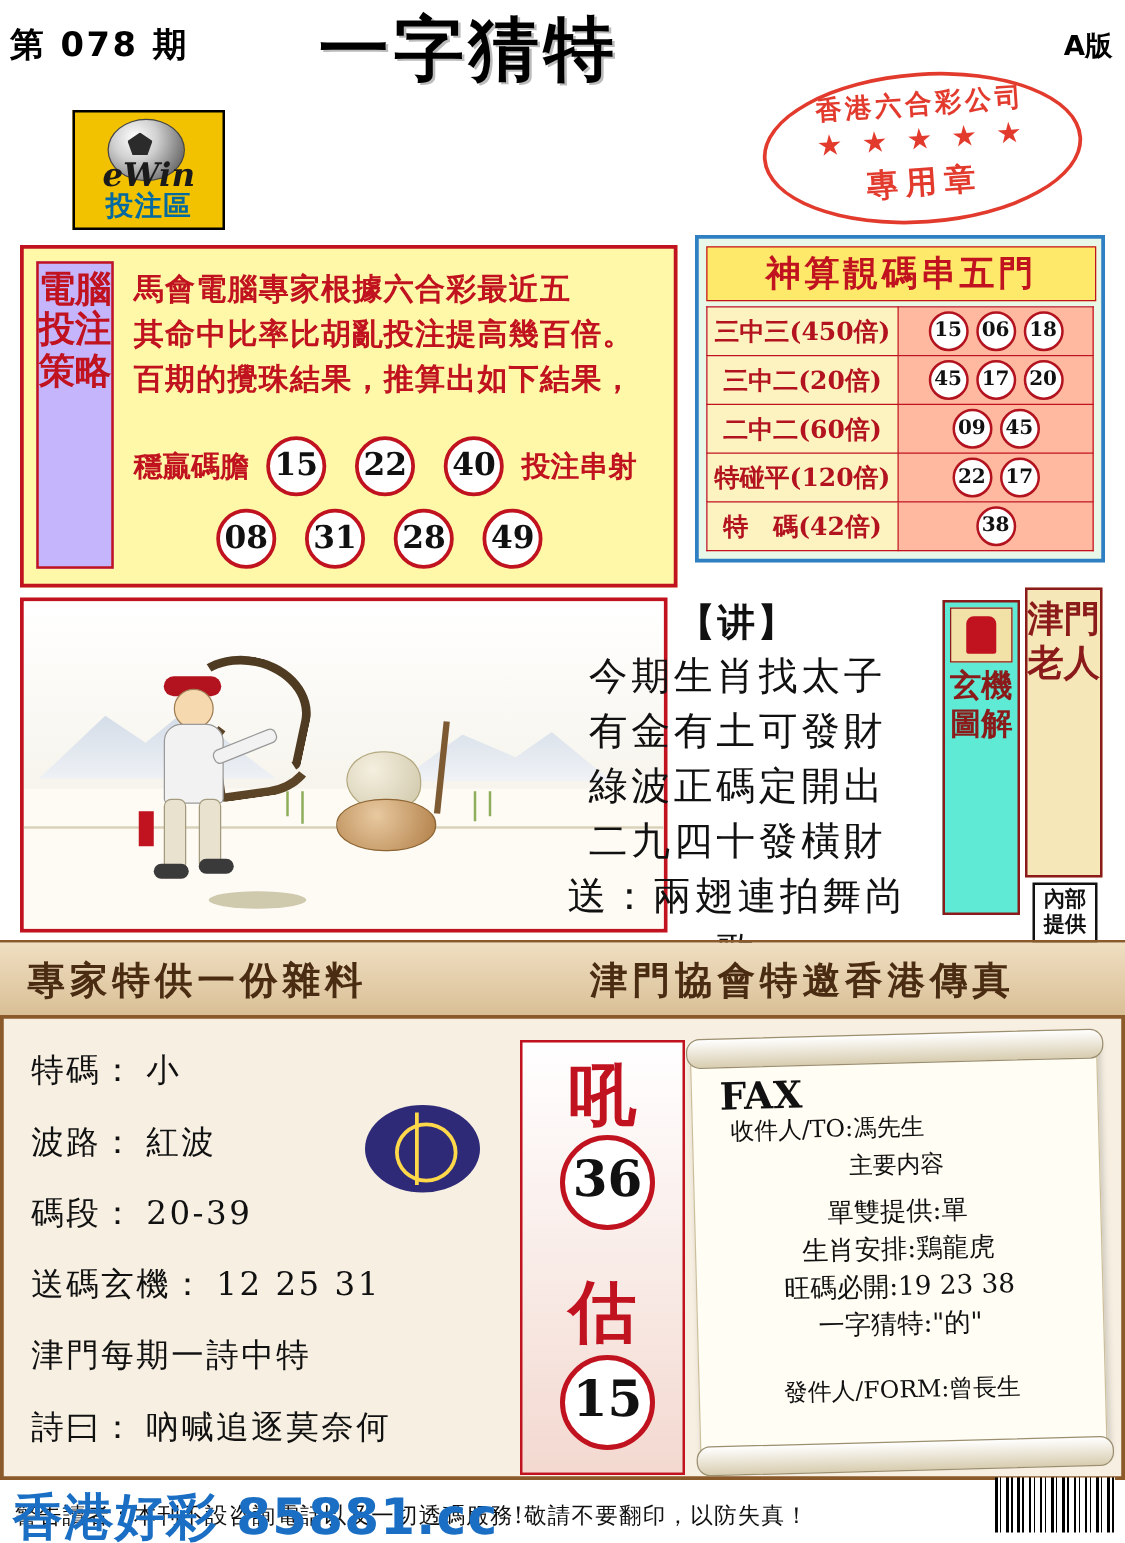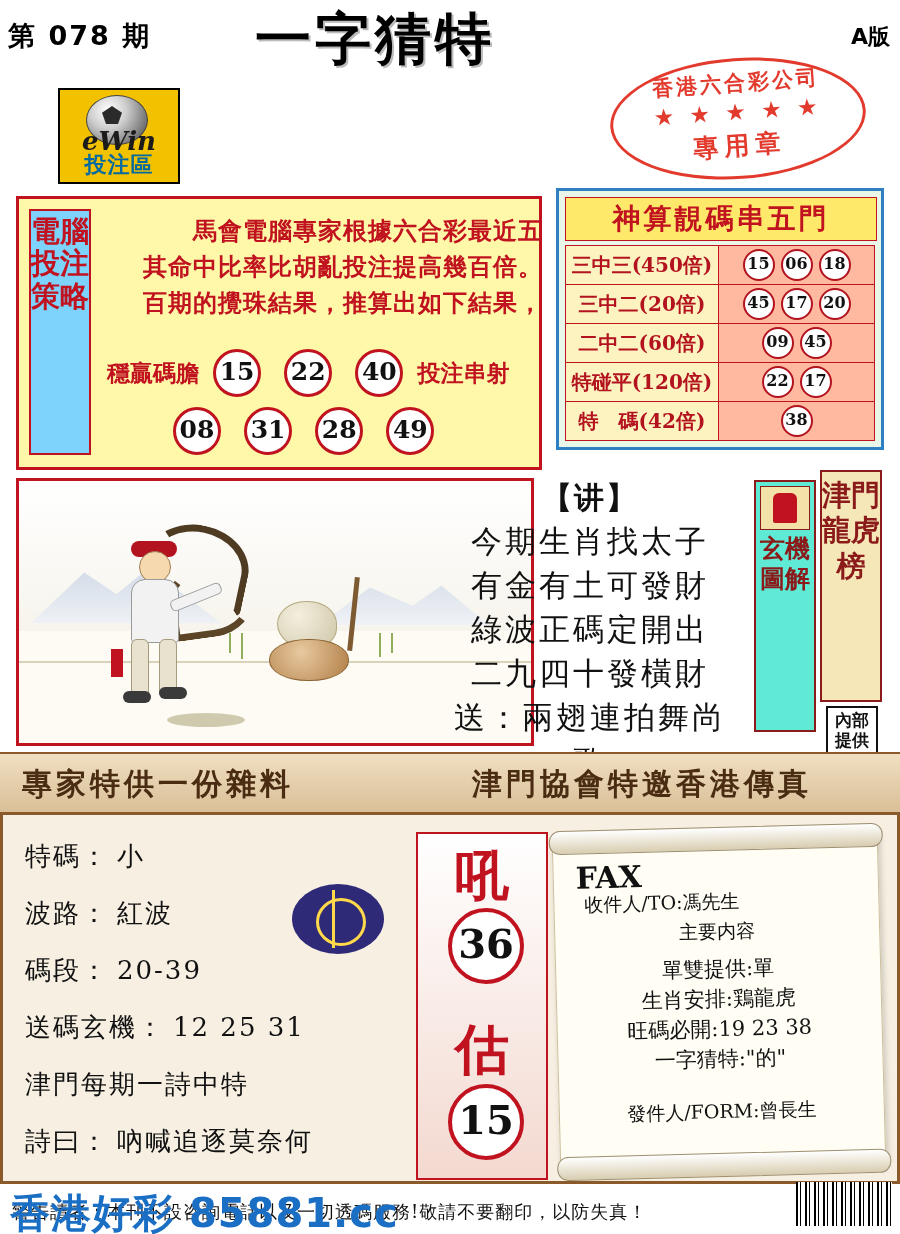--- a/index.html
+++ b/index.html
@@ -31,24 +31,24 @@
   .ewin .ball{position:absolute;left:26px;top:5px;width:60px;height:48px;border-radius:50%;
       background:radial-gradient(circle at 35% 30%,#fff 0%,#cfcfcf 35%,#6d6d6d 80%);border:1px solid #444;}
   .ewin .ballpat{position:absolute;left:42px;top:16px;width:20px;height:18px;background:#2b2b2b;
       clip-path:polygon(50% 0,100% 38%,80% 100%,20% 100%,0 38%);}
   .ewin .etext{position:absolute;left:0;top:36px;width:118px;text-align:center;font-size:26px;font-weight:bold;
       color:#1b1b1b;font-family:"DejaVu Serif",serif;font-style:italic;}
   .ewin .sub{position:absolute;left:0;top:60px;width:118px;text-align:center;font-size:22px;font-weight:bold;color:#0369a1;letter-spacing:1px;}
 
   
   .strategy{position:absolute;left:16px;top:196px;width:520px;height:268px;background:#fff8a8;border:3px solid #c1121f;}
-  .strategy .vtitle{position:absolute;left:10px;top:10px;width:62px;height:246px;background:#7dd3fc;border:2px solid #c1121f;
+  .strategy .vtitle{position:absolute;left:10px;top:10px;width:62px;height:246px;background:#c4b5fd;border:2px solid #c1121f;
       color:#c1121f;font-size:29px;font-weight:bold;text-align:center;line-height:1.12;padding-top:4px;box-sizing:border-box;
       font-family:"DejaVu Serif",serif;}
-  .strategy .body{position:absolute;left:104px;top:14px;width:420px;text-align:right;}
+  .strategy .body{position:absolute;left:88px;top:14px;width:420px;}
   .strategy .line{color:#c1121f;font-size:24px;font-weight:bold;letter-spacing:1px;line-height:1.5;font-family:"DejaVu Serif",serif;}
   .strategy .numsrow{position:absolute;left:88px;top:150px;width:424px;}
   .lbl{display:inline-block;color:#c1121f;font-size:23px;font-weight:bold;vertical-align:middle;font-family:"DejaVu Serif",serif;}
   .ball-n{display:inline-block;width:42px;height:42px;border-radius:50%;background:#fff;border:3px solid #c1121f;
       color:#111;font-size:25px;font-weight:bold;text-align:center;line-height:40px;margin:0 9px;vertical-align:middle;
       font-family:"DejaVu Serif",serif;}
   .strategy .row2{position:absolute;left:145px;top:208px;}
 
   
   .rtable{position:absolute;left:556px;top:188px;width:328px;height:262px;background:#e9f7e9;border:3px solid #2f80c2;padding:6px;box-sizing:border-box;}
@@ -268,21 +268,21 @@
     <div class="pl">二九四十發橫財</div>
     <div class="pl">送：兩翅連拍舞尚歌</div>
   </div>
 
   <div class="xuanji">
     <div class="im">
         <div class="fig"></div>
       </div>
     <div class="txt">玄機圖解</div>
   </div>
-  <div class="laoren">津門龍虎榜</div>
+  <div class="laoren">津門老人</div>
   <div class="neibu">內部提供</div>
 
   <div class="banner">
     <div class="b1">專家特供一份雜料</div>
     <div class="b2">津門協會特邀香港傳真</div>
   </div>
 
   <div class="bottom">
     <div class="binfo">
       <div class="r">

